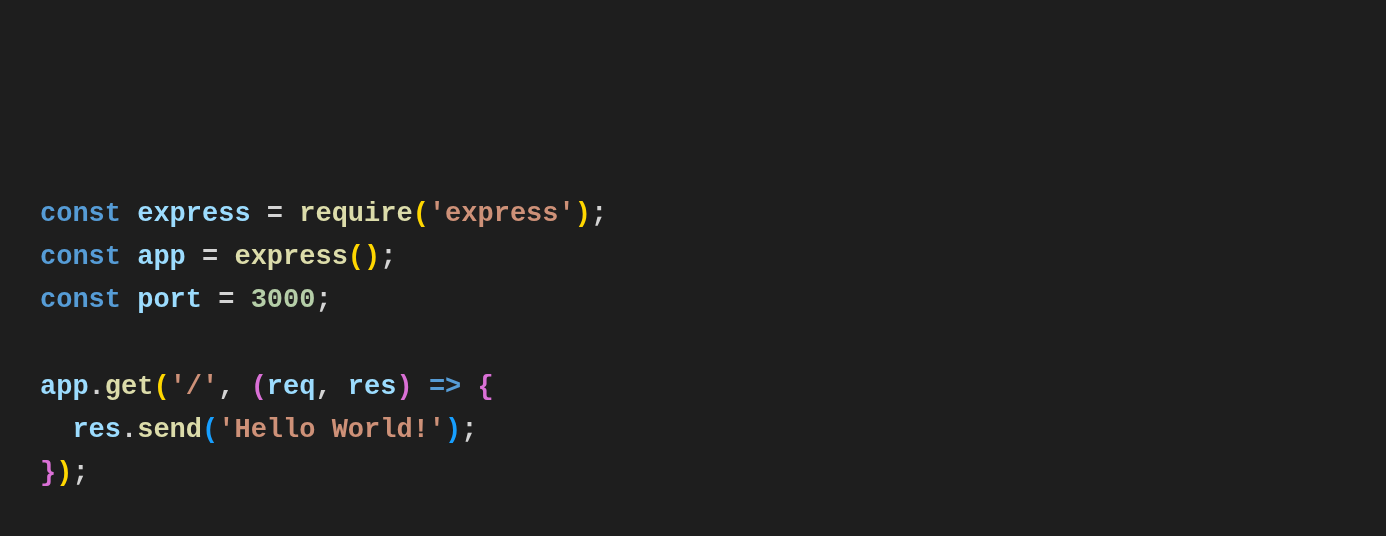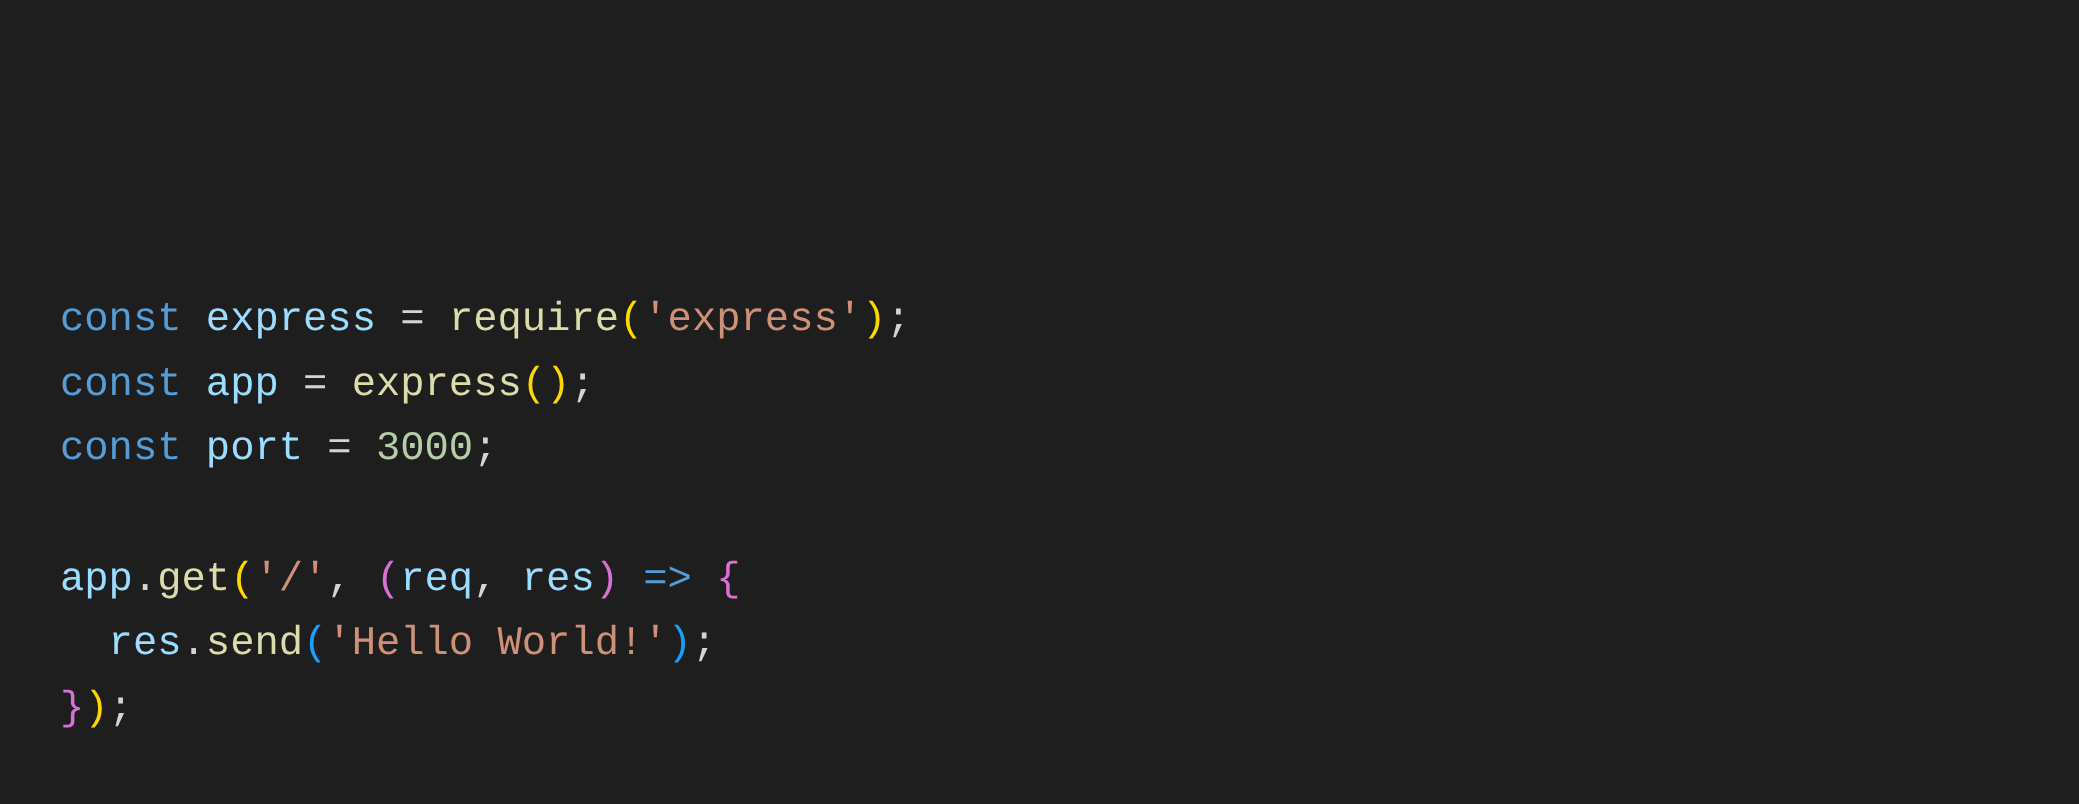--- a/index.html
+++ b/index.html
@@ -15,20 +15,21 @@
       padding: 20px 0 20px 40px;
       color: #d4d4d4;
       white-space: pre;
     }
     .code-container {
       display: block;
     }
     .line {
       display: block;
       min-height: 1.6em;
+      font-weight: bold;
     }
     .keyword {
       color: #569cd6;
     }
     .variable {
       color: #9cdcfe;
     }
     .function-call {
       color: #dcdcaa;
     }

